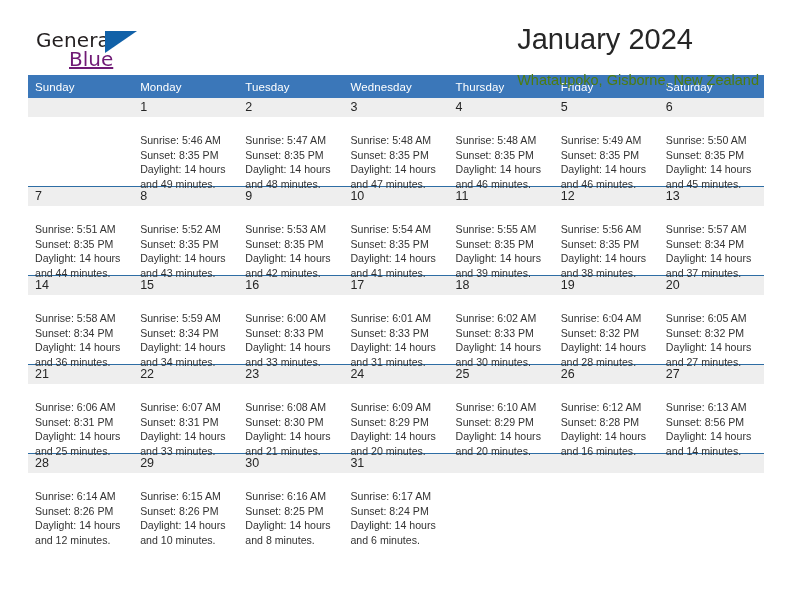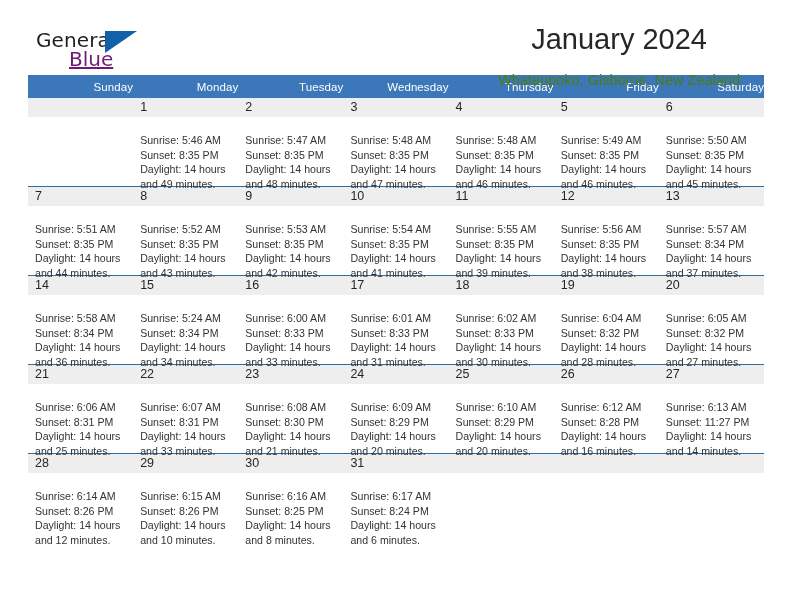--- a/index.html
+++ b/index.html
@@ -58,23 +58,23 @@
     left: 69px;
     top: 3px;
     width: 0;
     height: 0;
     border-left: 32px solid #1161a8;
     border-bottom: 22px solid transparent;
   }
 
   .titles {
     position: absolute;
-    right: 24px;
+    right: 5px;
     top: 22px;
-    text-align: center;
+    text-align: left;
   }
   .month-title {
     font-size: 29px;
     font-weight: normal;
     color: #262626;
     line-height: 34px;
     white-space: nowrap;
   }
   .location {
     font-size: 14.5px;
@@ -89,21 +89,21 @@
     width: 736px;
     border-collapse: collapse;
     table-layout: fixed;
     margin-top: 1px;
   }
   table.cal th {
     background: #3b77b9;
     color: #ffffff;
     font-size: 11.5px;
     font-weight: normal;
-    text-align: right;
+    text-align: left;
     padding: 5px 0 5px 7px;
     height: 13px;
     letter-spacing: .1px;
   }
   table.cal td {
     vertical-align: top;
     padding: 0;
     width: 105.14px;
   }
   tr.week-row > td {
@@ -338,21 +338,21 @@
                 <div>Sunset: 8:34 PM</div>
                 <div>Daylight: 14 hours</div>
                 <div>and 36 minutes.</div>
               </div>
             </div>
           </td>
           <td>
             <div class="cell">
               <div class="daynum">15</div>
               <div class="info">
-                <div>Sunrise: 5:24 AM</div>
+                <div>Sunrise: 5:59 AM</div>
                 <div>Sunset: 8:34 PM</div>
                 <div>Daylight: 14 hours</div>
                 <div>and 34 minutes.</div>
               </div>
             </div>
           </td>
           <td>
             <div class="cell">
               <div class="daynum">16</div>
               <div class="info">
@@ -473,21 +473,21 @@
                 <div>Daylight: 14 hours</div>
                 <div>and 16 minutes.</div>
               </div>
             </div>
           </td>
           <td>
             <div class="cell">
               <div class="daynum">27</div>
               <div class="info">
                 <div>Sunrise: 6:13 AM</div>
-                <div>Sunset: 11:27 PM</div>
+                <div>Sunset: 8:56 PM</div>
                 <div>Daylight: 14 hours</div>
                 <div>and 14 minutes.</div>
               </div>
             </div>
           </td>
         </tr>
         <tr class="week-row">
           <td>
             <div class="cell">
               <div class="daynum">28</div>

